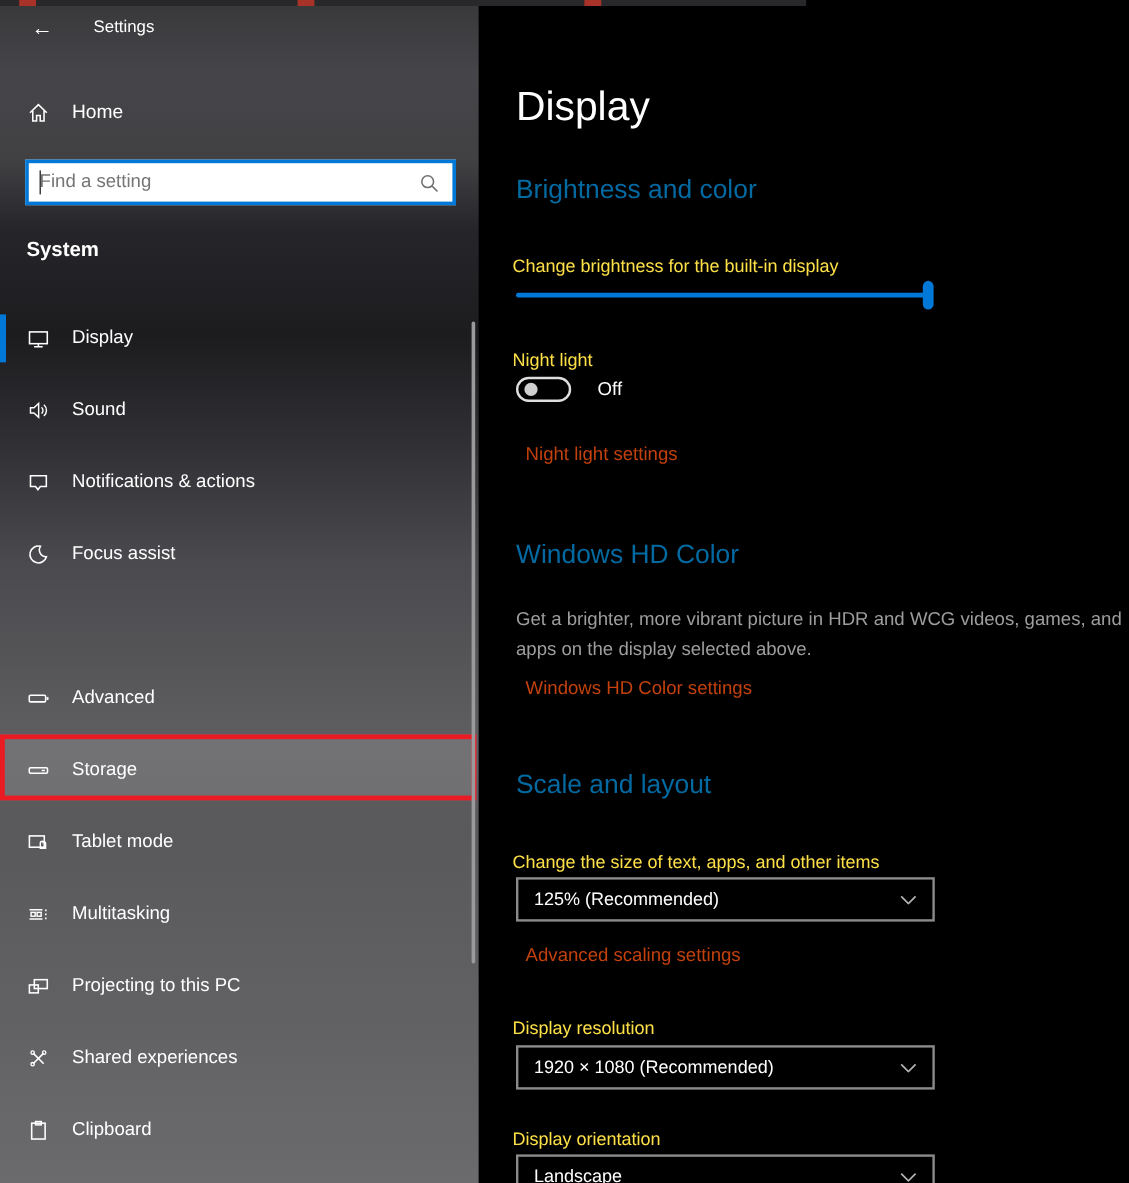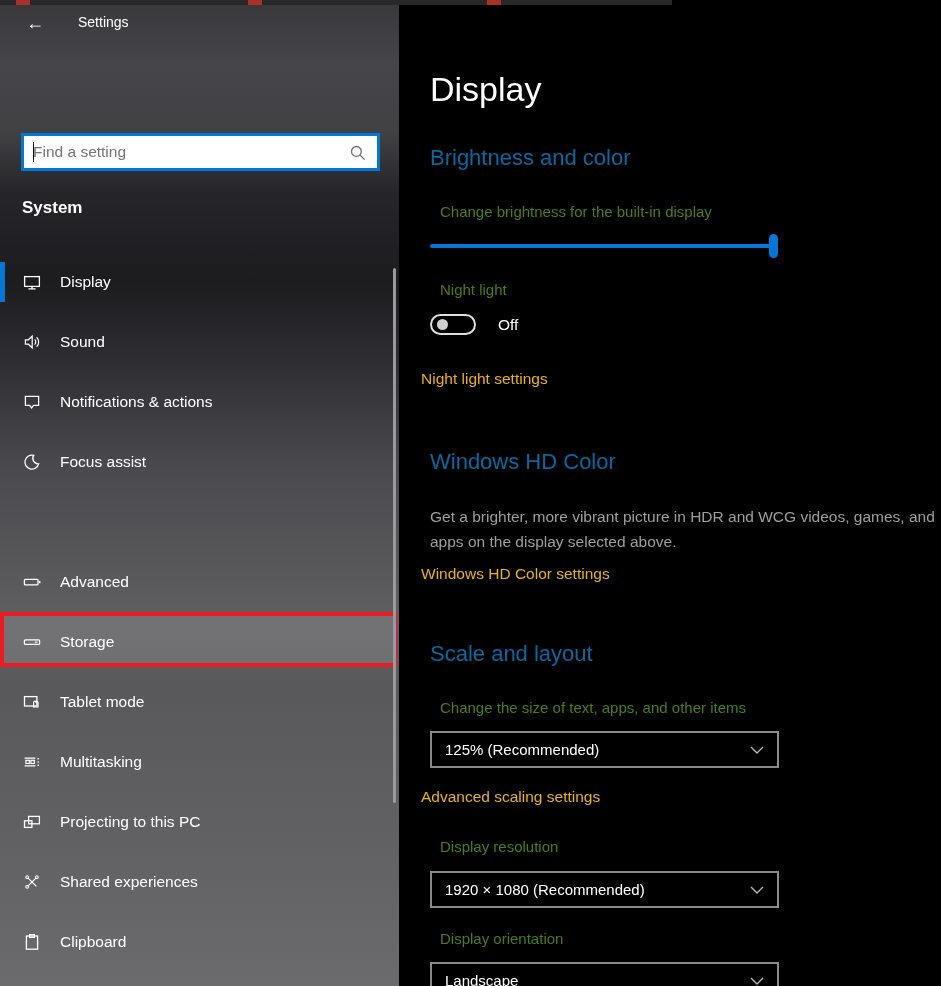--- a/index.html
+++ b/index.html
@@ -53,22 +53,22 @@
   .storage-box {
     position:absolute; left:0; top:607px; width:397px; height:55px; z-index:1;
     border:4px solid #ea1b23; background:rgba(255,255,255,0.13);
   }
   .side-scrollbar { position:absolute; left:393px; top:263px; width:3px; height:535px; background:#9a9a9c; border-radius:2px; z-index:3; }
 
   
   .main { position:absolute; left:399px; top:5px; width:542px; height:981px; background:#000; }
   .page-title { position:absolute; left:31px; top:65px; font-size:34px; font-weight:300; color:#fff; }
   .h2 { position:absolute; left:31px; font-size:22px; font-weight:400; color:#0369a1; white-space:nowrap; }
-  .lbl { position:absolute; left:41px; font-size:15px; color:#4d7c0f; white-space:nowrap; }
-  .link { position:absolute; left:22px; font-size:15.5px; color:#eab308; cursor:pointer; white-space:nowrap; }
+  .lbl { position:absolute; left:28px; font-size:15px; color:#fde047; white-space:nowrap;margin-top:11px; }
+  .link { position:absolute; left:39px; font-size:15.5px; color:#c2410c; cursor:pointer; white-space:nowrap; }
   .desc { position:absolute; left:31px; width:516px; font-size:15.5px; line-height:25px; color:#9d9d9d; }
 
   .slider { position:absolute; left:31px; top:228px; width:352px; height:26px; }
   .slider-track { position:absolute; left:0; top:11px; width:346px; height:4px; border-radius:2px; background:#0078d7; }
   .slider-thumb { position:absolute; left:339px; top:1px; width:9px; height:24px; border-radius:4.5px; background:#0078d7; }
 
   .toggle { position:absolute; left:31px; top:309px; width:46px; height:21px; border:2px solid #dedede; border-radius:11px; }
   .toggle-knob { position:absolute; left:5px; top:3px; width:11px; height:11px; border-radius:50%; background:#cfcfcf; }
   .toggle-state { position:absolute; left:99px; top:311px; font-size:15.5px; color:#fff; }
 
@@ -153,20 +153,26 @@
   <div class="sliver-right"></div>
   <div class="sliver-mark" style="left:16px"></div>
   <div class="sliver-mark" style="left:248px"></div>
   <div class="sliver-mark" style="left:487px"></div>
 
   <div class="sidebar">
 
     <div class="back-btn">←</div>
     <div class="win-title">Settings</div>
 
+    <div class="home-row">
+      <svg class="nav-ic" width="20" height="20" style="color:#fff">
+          <use href="#i-home"></use>
+        </svg>
+      <span class="nav-label">Home</span>
+    </div>
 
     <div class="searchbox">
       <input type="text" placeholder="Find a setting" style="">
       <div class="caret"></div>
       <svg class="search-glyph" width="18" height="18" style="color:#6f6f6f">
           <use href="#i-search"></use>
         </svg>
     </div>
 
     <div class="section-header">System</div>

